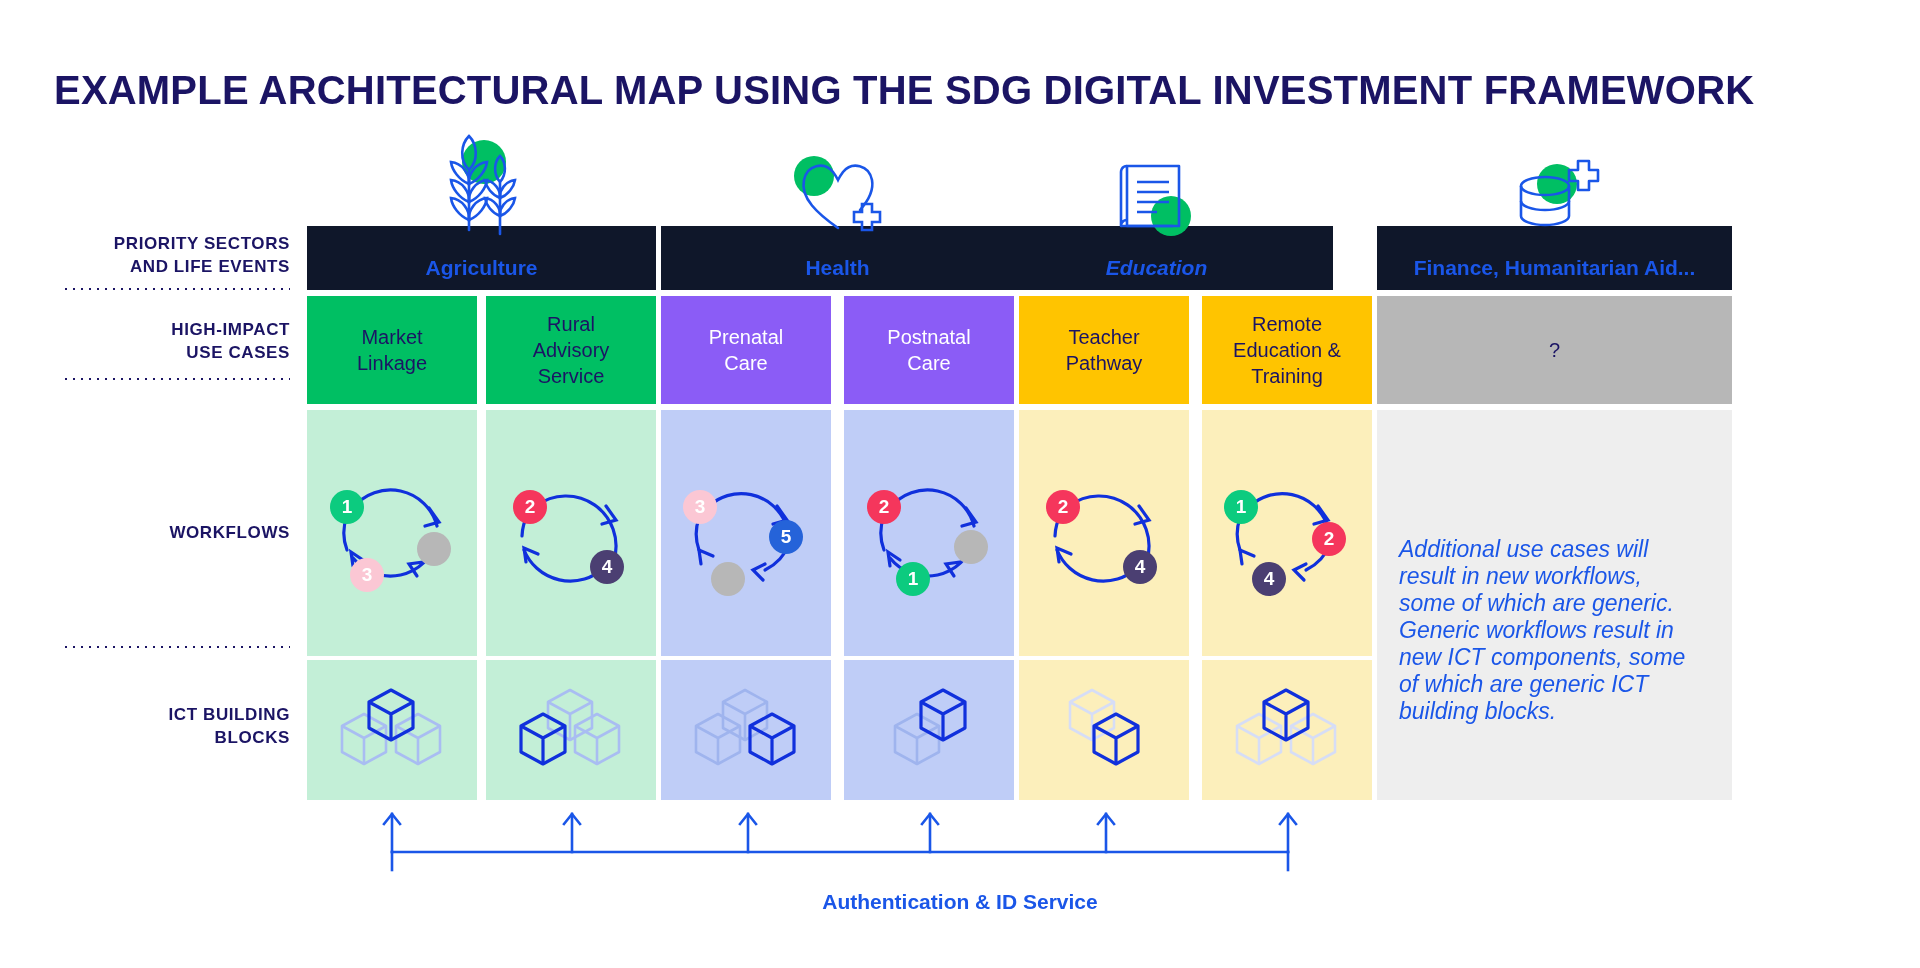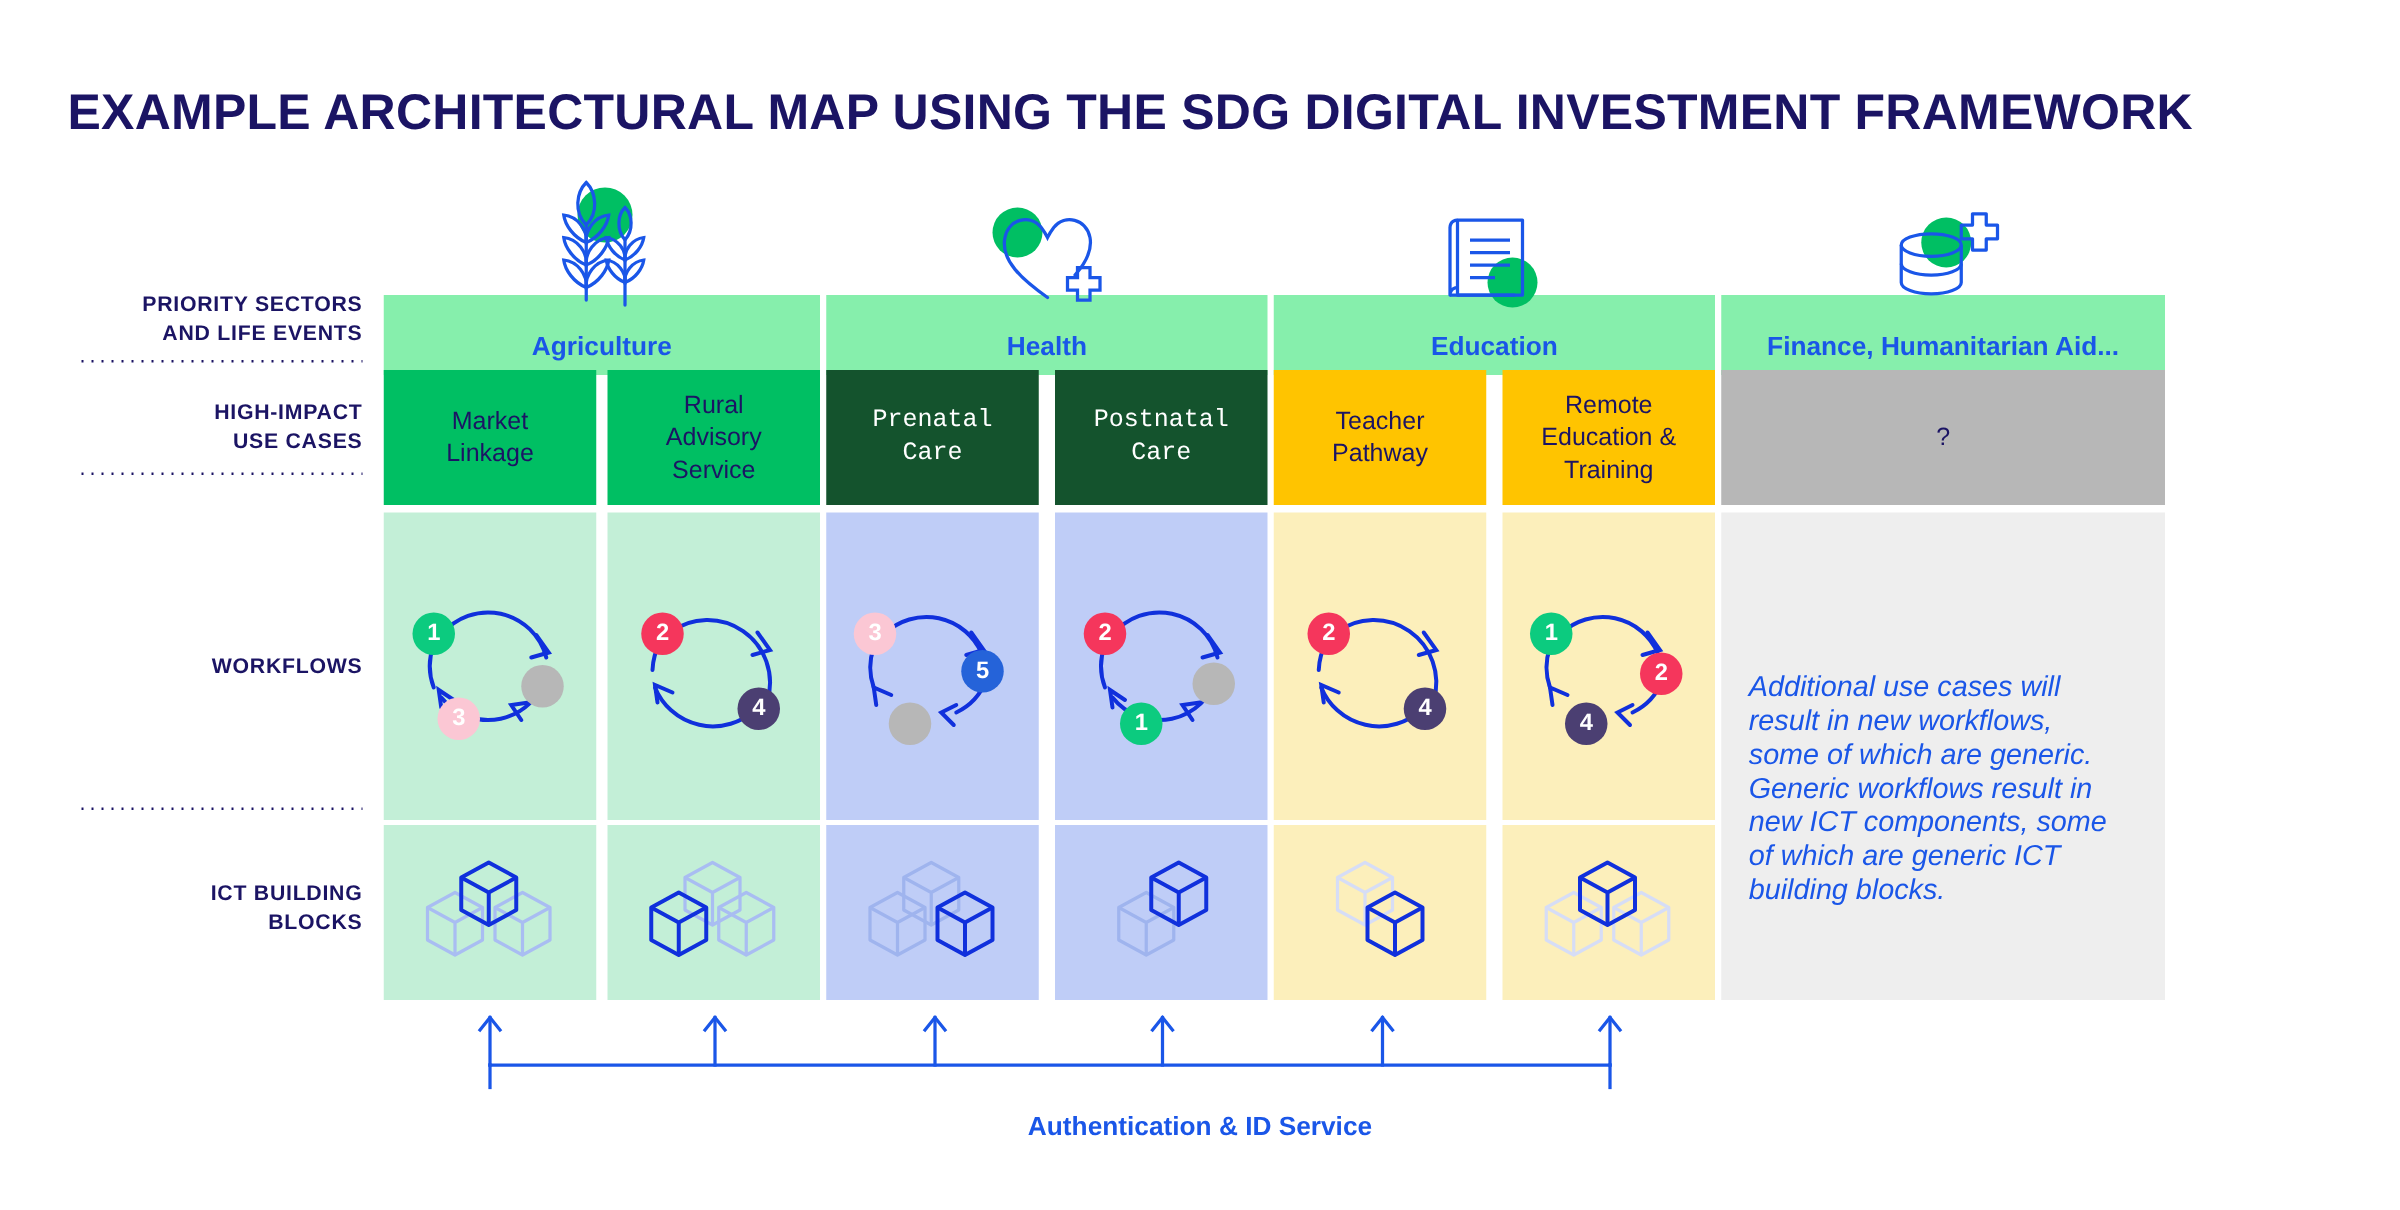--- a/index.html
+++ b/index.html
@@ -30,35 +30,35 @@
   }
   .dotrule{
     position:absolute;left:62px;width:228px;height:2px;
     background-image:radial-gradient(circle, #1b1464 0 1px, rgba(0,0,0,0) 1px);
     background-size:8px 2px;background-repeat:repeat-x;
   }
 
   
   .cell{position:absolute;box-sizing:border-box;}
 
-  .sectorband{background:#86efac;margin-top:10px;}
+  .sectorband{background:#0f172a;}
   .sectorlabel{
     position:absolute;bottom:10px;left:0;width:100%;
     text-align:center;color:#1a56e8;font-size:21px;font-weight:bold;
     white-space:nowrap;
   }
   .sectoricon{position:absolute;bottom:52px;left:0;width:100%;text-align:center;}
 
   .usecase{
     display:flex;align-items:center;justify-content:center;
     text-align:center;font-size:20px;line-height:26px;
     padding:6px 8px;
   }
   .uc-green{background:#00bf63;color:#1b1464;}
-  .uc-blue{background:#14532d;color:#ffffff;font-family:Liberation Mono, monospace;}
+  .uc-blue{background:#8b5cf6;color:#ffffff;}
   .uc-yellow{background:#ffc400;color:#1b1464;}
   .uc-gray{background:#b7b7b7;color:#1b1464;font-size:20px;}
 
   .wf-green{background:#c3efd7;}
   .wf-blue{background:#bfcdf7;}
   .wf-yellow{background:#fcefbb;}
 
   .bb-green{background:#c3efd7;}
   .bb-blue{background:#bfcdf7;}
   .bb-yellow{background:#fcefbb;}
@@ -141,21 +141,21 @@
         <circle cx="26" cy="26" r="20" fill="#00bf63"></circle>
         <g fill="none" stroke="#1a56e8" stroke-width="2.6" stroke-linecap="round">
           <path d="M50 78 C30 64 12 48 16 30 C19 15 36 11 45 22 C48 26 50 30 50 30 C50 30 52 26 55 22 C64 11 81 15 84 30 C86 41 80 51 72 60"></path>
           <path d="M66 62 h8 v-8 h10 v8 h8 v10 h-8 v8 h-10 v-8 h-8 z"></path>
         </g>
       </svg>
     </div>
     <div class="sectorlabel">Health</div>
   </div>
 
-  <div class="cell sectorband" style="left:1019px;top:226px;width:353px;height:64px;">
+  <div class="cell sectorband" style="left:980px;top:226px;width:353px;height:64px;font-style:italic;">
     <div class="sectoricon">
       <svg width="84" height="84" viewBox="0 0 84 84" style="margin:0 auto;">
         <circle cx="56" cy="62" r="20" fill="#00bf63"></circle>
         <g fill="none" stroke="#1a56e8" stroke-width="2.6" stroke-linejoin="round">
           <path d="M12 12 h52 v60 h-52 z"></path>
           <path d="M12 12 C6 12 6 18 6 18 v54 c0 0 0 -6 6 -6"></path>
           <path d="M6 72 h52"></path>
           <path d="M22 28 h32 M22 38 h32 M22 48 h32 M22 58 h20"></path>
         </g>
       </svg>

